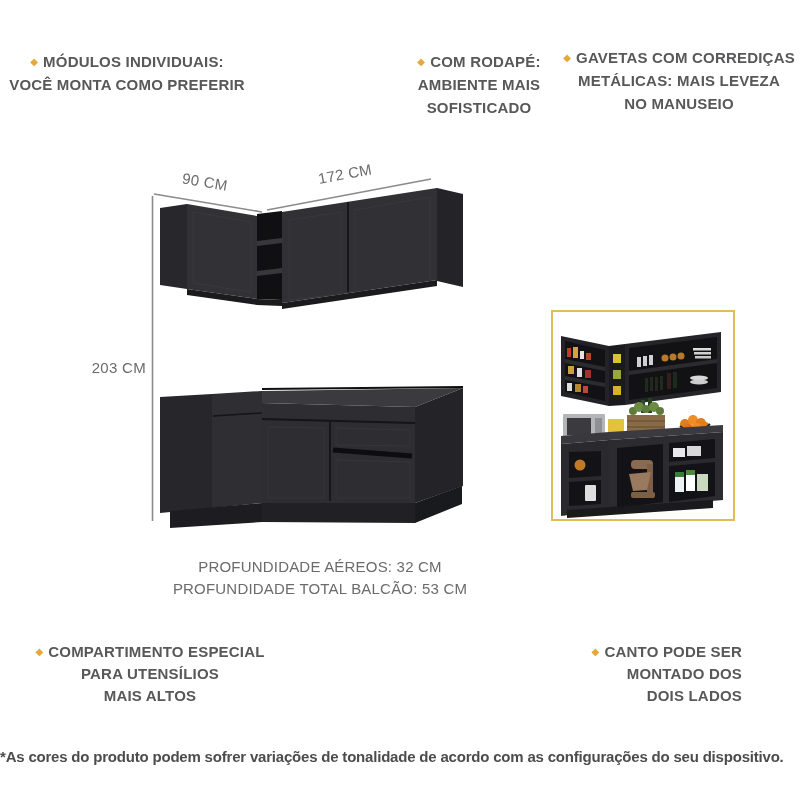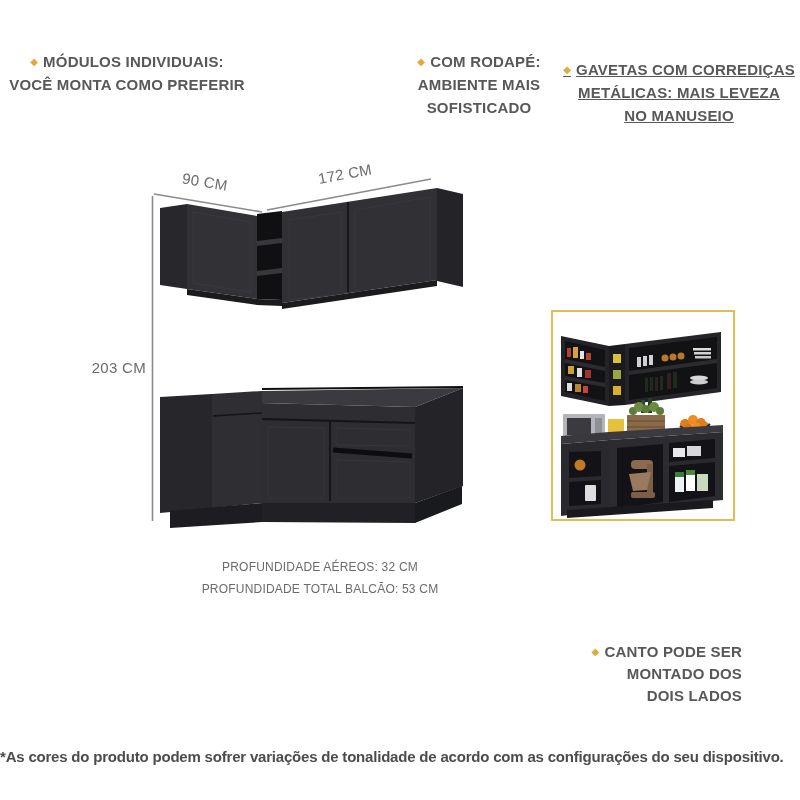--- a/index.html
+++ b/index.html
@@ -11,21 +11,21 @@
     position:absolute;text-align:center;font-weight:bold;font-size:15px;
     line-height:23px;color:#58585a;letter-spacing:.2px;
   }
   .feature.bottom{line-height:22px;}
   .feature .diamond{
     color:#e5a93b;font-size:10px;margin-right:5px;vertical-align:2px;font-weight:normal;
   }
   .feature .txt{white-space:pre-line;}
   .depth-notes{
     position:absolute;left:110px;top:556px;width:420px;text-align:center;
-    font-size:12px;line-height:22px;color:#6b6b6d;white-space:pre-line;letter-spacing:.2px;
+    font-size:15px;line-height:22px;color:#6b6b6d;white-space:pre-line;letter-spacing:.2px;
   }
   .disclaimer{
     position:absolute;left:0;top:748px;width:800px;text-align:left;
     font-weight:bold;font-size:15px;color:#4c4c4e;letter-spacing:-0.2px;
   }
   .main-drawing{position:absolute;left:60px;top:150px;width:485px;height:420px;}
   .inset{
     position:absolute;left:551px;top:310px;width:180px;height:207px;
     border:2px solid #dfbe55;background:#ffffff;
   }
@@ -41,21 +41,21 @@
 
   <div class="feature" style="left:6px;top:50px;width:242px;">
     <span class="diamond">◆</span><span class="txt">MÓDULOS INDIVIDUAIS:
 VOCÊ MONTA COMO PREFERIR</span>
   </div>
   <div class="feature" style="left:398px;top:50px;width:162px;">
     <span class="diamond">◆</span><span class="txt">COM RODAPÉ:
 AMBIENTE MAIS
 SOFISTICADO</span>
   </div>
-  <div class="feature" style="left:560px;top:58px;width:238px;text-decoration:underline;">
+  <div class="feature" style="left:560px;top:46px;width:238px;">
     <span class="diamond">◆</span><span class="txt">GAVETAS COM CORREDIÇAS
 METÁLICAS: MAIS LEVEZA
 NO MANUSEIO</span>
   </div>
 
   <svg class="main-drawing" viewBox="60 150 485 420">
 
     <g>
       <line x1="152.5" y1="196" x2="152.5" y2="521" stroke="#8b8b8d" stroke-width="1.6"></line>
       <text x="146" y="373" text-anchor="end">203 CM</text>
@@ -206,20 +206,25 @@
           <rect x="144" y="162" width="11" height="17" fill="#c9d8bf"></rect>
         </g>
         <polygon points="14,198 160,188 160,196 14,206" fill="#1a1a1e"></polygon>
       </g>
     </svg>
   </div>
 
   <div class="depth-notes">PROFUNDIDADE AÉREOS: 32 CM
 PROFUNDIDADE TOTAL BALCÃO: 53 CM</div>
 
+  <div class="feature bottom" style="left:30px;top:641px;width:240px;">
+    <span class="diamond">◆</span><span class="txt">COMPARTIMENTO ESPECIAL
+PARA UTENSÍLIOS
+MAIS ALTOS</span>
+  </div>
   <div class="feature bottom" style="left:566px;top:641px;width:176px;text-align:right;">
     <span class="diamond">◆</span><span class="txt">CANTO PODE SER
 MONTADO DOS
 DOIS LADOS</span>
   </div>
 
   <div class="disclaimer">*As cores do produto podem sofrer variações de tonalidade de acordo com as configurações do seu dispositivo.</div>
 
 </div>
 

